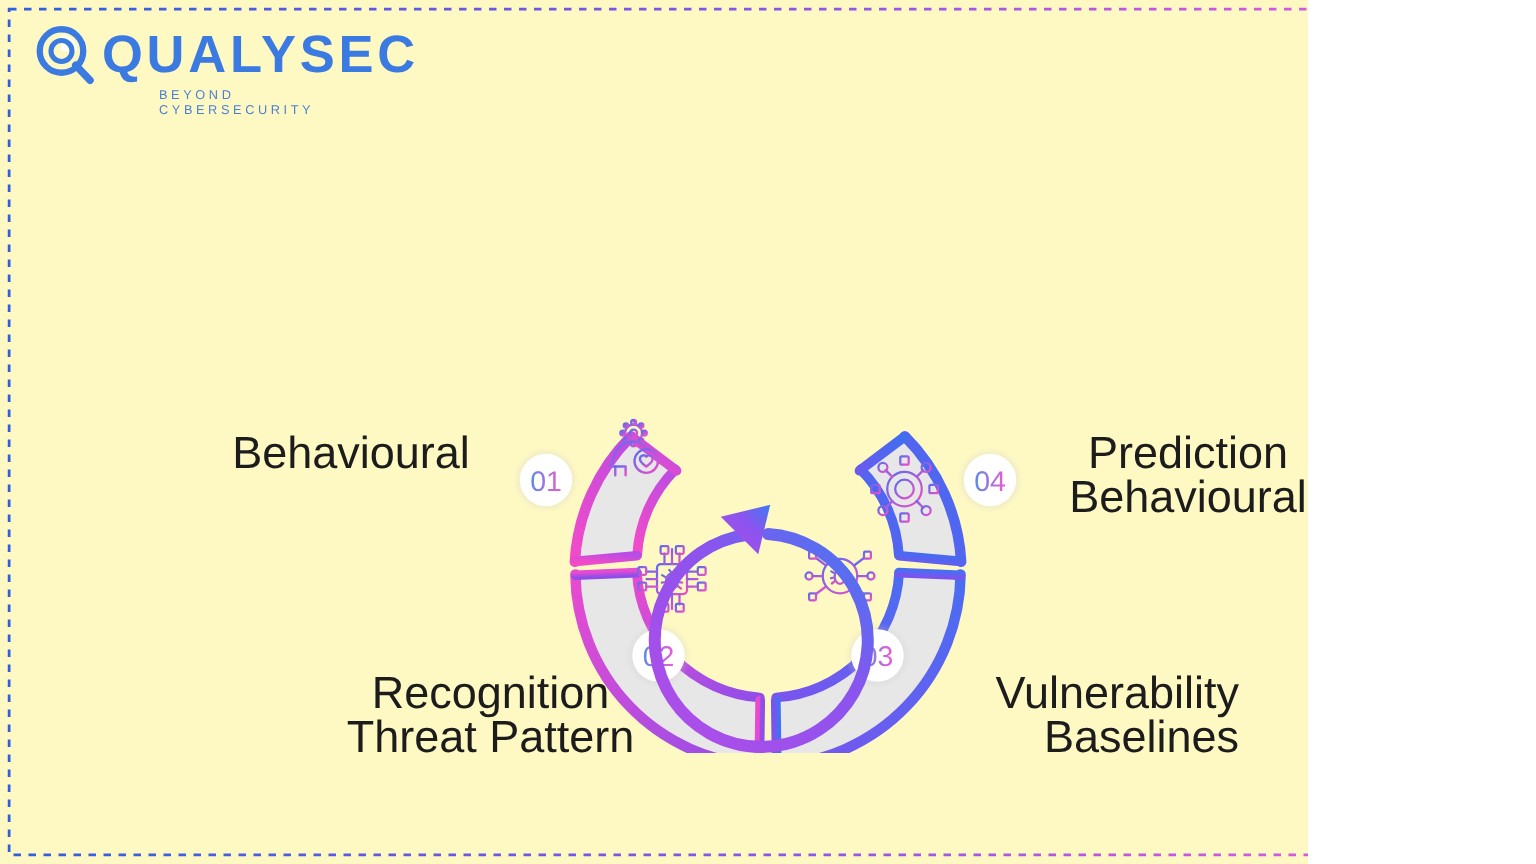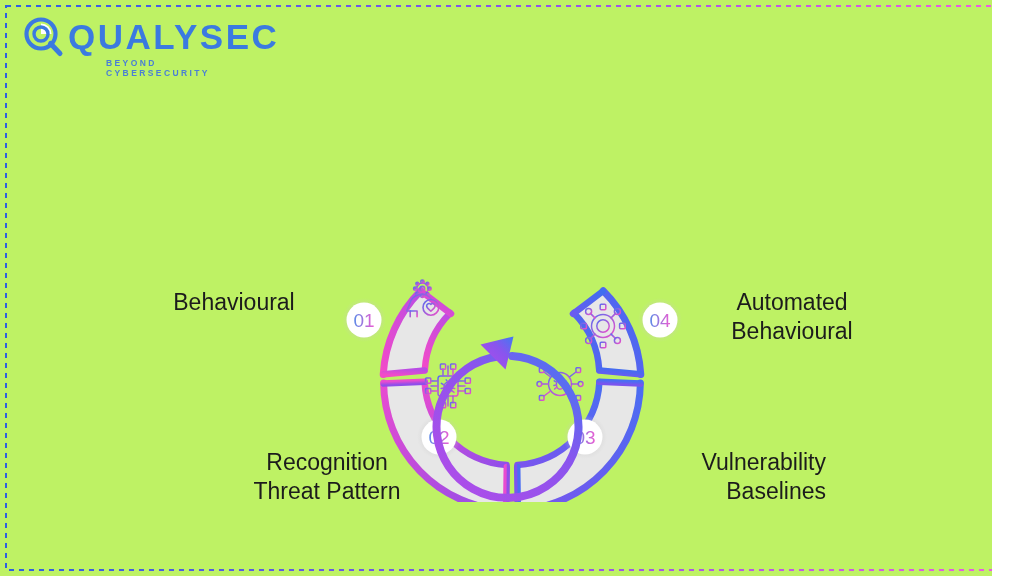--- a/index.html
+++ b/index.html
@@ -6,23 +6,23 @@
   html, body {
     margin: 0;
     padding: 0;
     background: #ffffff;
   }
   body {
     font-family: "Liberation Sans", sans-serif;
   }
   .canvas {
     position: relative;
-    width: 992px;
+    width: 872px;
     height: 576px;
-    background: #bef264;
+    background: #fef9c3;
     overflow: hidden;
   }
   
   .frame {
     position: absolute;
     left: 5px;
     top: 5px;
     width: 1014px;
     height: 566px;
     pointer-events: none;
@@ -51,21 +51,21 @@
     font-family: "Liberation Sans", sans-serif;
     line-height: 38px;
   }
   .logo-tag {
     position: absolute;
     left: 84px;
     top: 42px;
     font-size: 8.5px;
     letter-spacing: 2.4px;
     color: #4a7fd4;
-    font-weight: bold;
+    font-weight: normal;
     font-family: "Liberation Sans", sans-serif;
   }
   
   .headline {
     position: absolute;
     left: 0;
     top: 88px;
     width: 1024px;
     text-align: center;
   }
@@ -78,21 +78,21 @@
     position: absolute;
     left: 312px;
     top: 222px;
     width: 400px;
     height: 280px;
   }
   
   .label {
     position: absolute;
     color: #1c1c1c;
-    font-size: 23px;
+    font-size: 30px;
     line-height: 29px;
     font-family: "Liberation Sans", sans-serif;
     text-align: center;
     white-space: nowrap;
   }
   .label-tl { left: 110px;  top: 288px; width: 248px; text-align: center; }
   .label-tr { left: 668px;  top: 288px; width: 248px; text-align: center; }
   .label-bl { left: 198px;  top: 448px; width: 258px; text-align: center; }
   .label-br { left: 568px;  top: 448px; width: 258px; text-align: right; }
 </style>
@@ -357,21 +357,21 @@
                A 71 71 0 1 0 200 31.0" fill="none" stroke="url(#arrowGrad)" stroke-width="8" stroke-linecap="round" transform="translate(0,103)"></path>
       <path d="M 168.5 122.5 L 201.5 114.5 L 193.5 147.5 Z" fill="url(#arrowGrad)"></path>
     </g>
   </svg>
 
   <div class="label label-tl">
     <div>Behavioural</div>
   </div>
 
   <div class="label label-tr">
-    <div>Automated</div>
+    <div>Prediction</div>
     <div>Behavioural</div>
   </div>
 
   <div class="label label-bl">
     <div>Recognition</div>
     <div>Threat Pattern</div>
   </div>
 
   <div class="label label-br">
     <div>Vulnerability</div>

